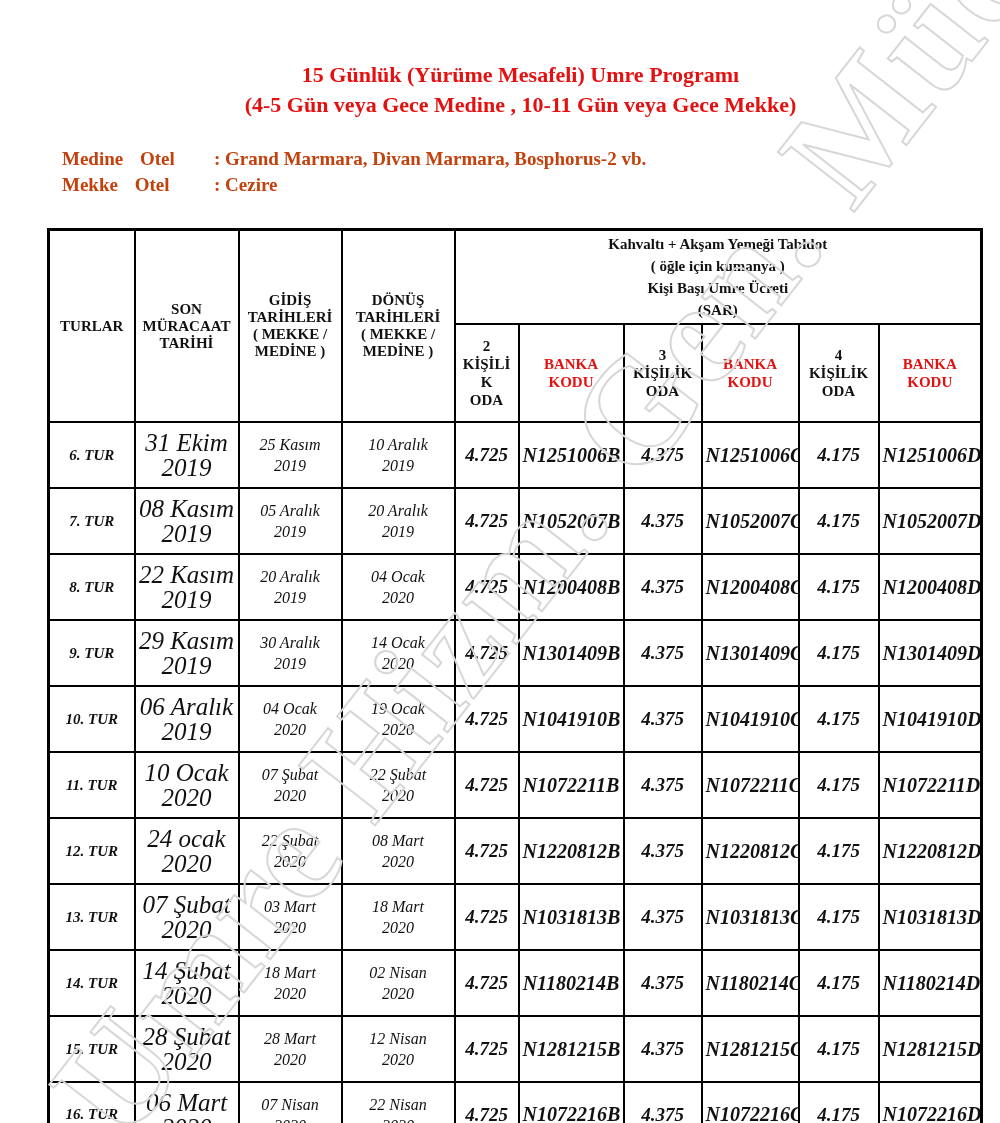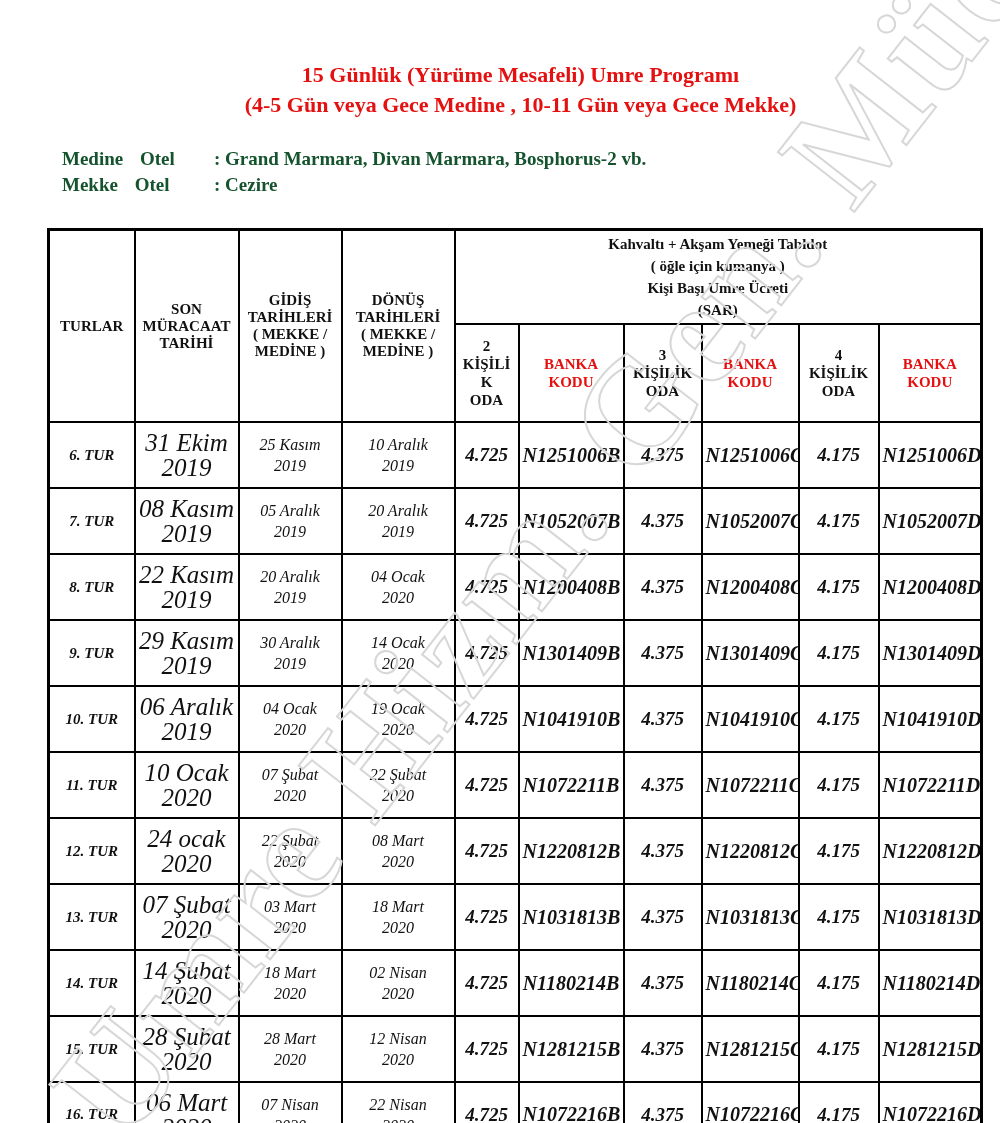--- a/index.html
+++ b/index.html
@@ -34,21 +34,21 @@
     line-height:30px;
     color:var(--accent,#e51010);
     padding-left:41px;
   }
   
   .hotels{
     margin:26px 0 0 62px;
     font-weight:bold;
     font-size:19px;
     line-height:26px;
-    color:#14532d;
+    color:#c2410c;
   }
   .hotels .row{display:flex;}
   .hotel-label{display:inline-block;width:152px;word-spacing:12px;}
   
   table.program{
     margin:30px 0 0 47px;
     border-collapse:collapse;
     table-layout:fixed;
     width:933px;
     border:3px solid #000;

